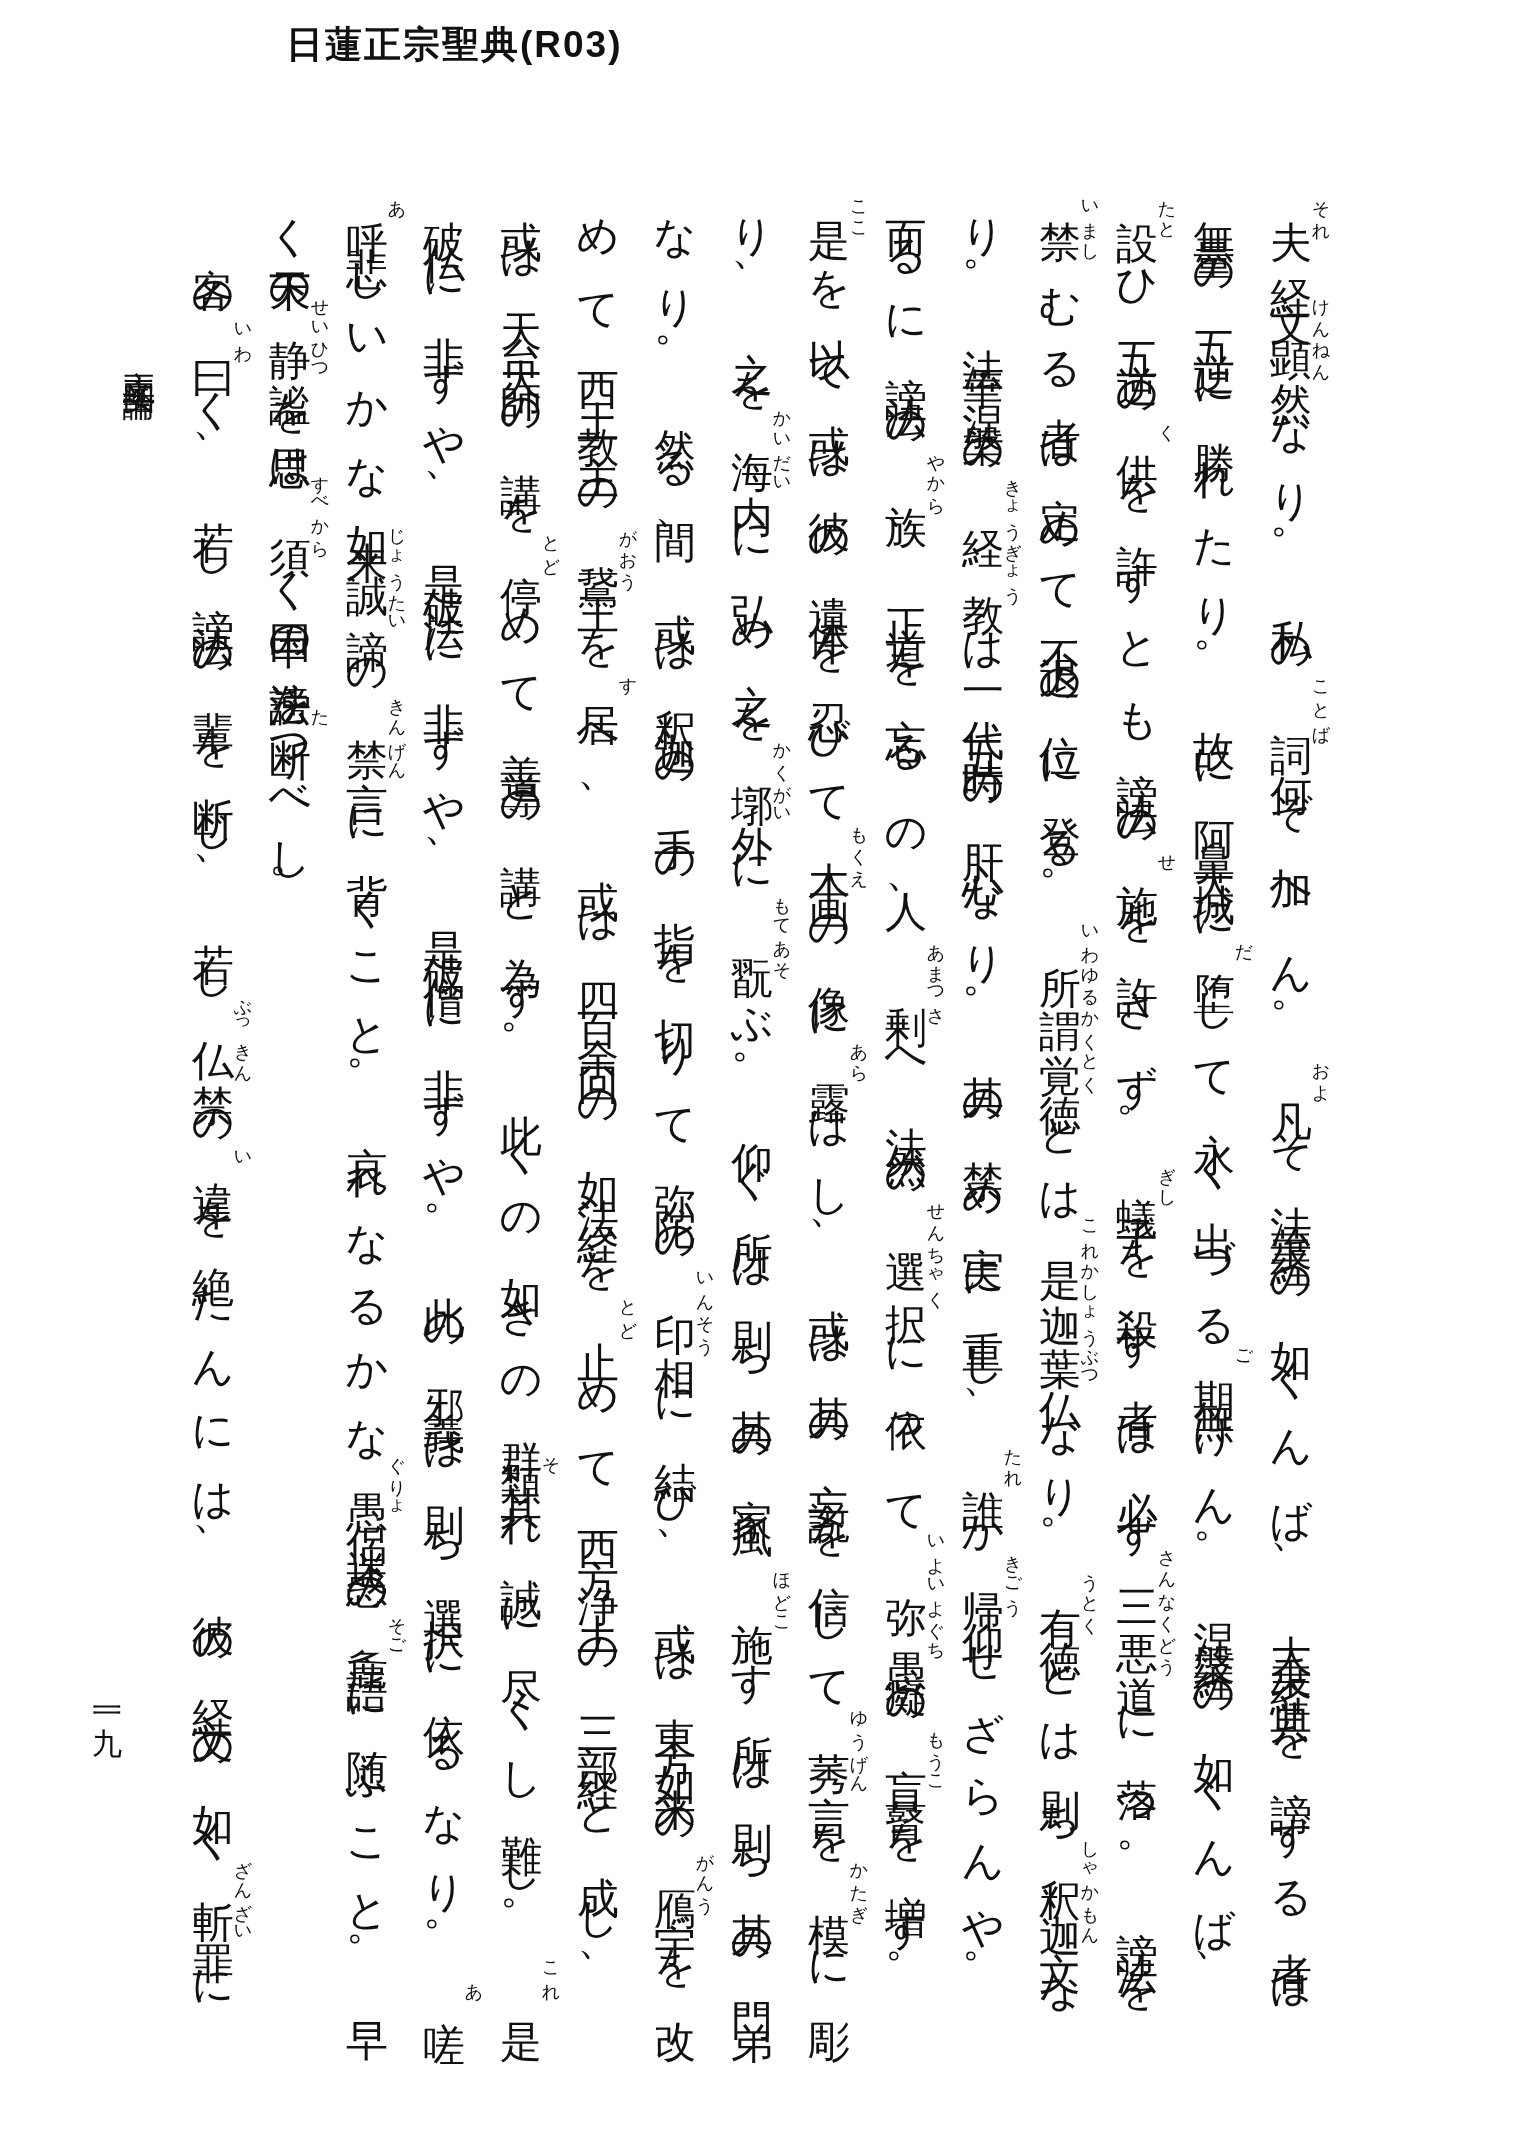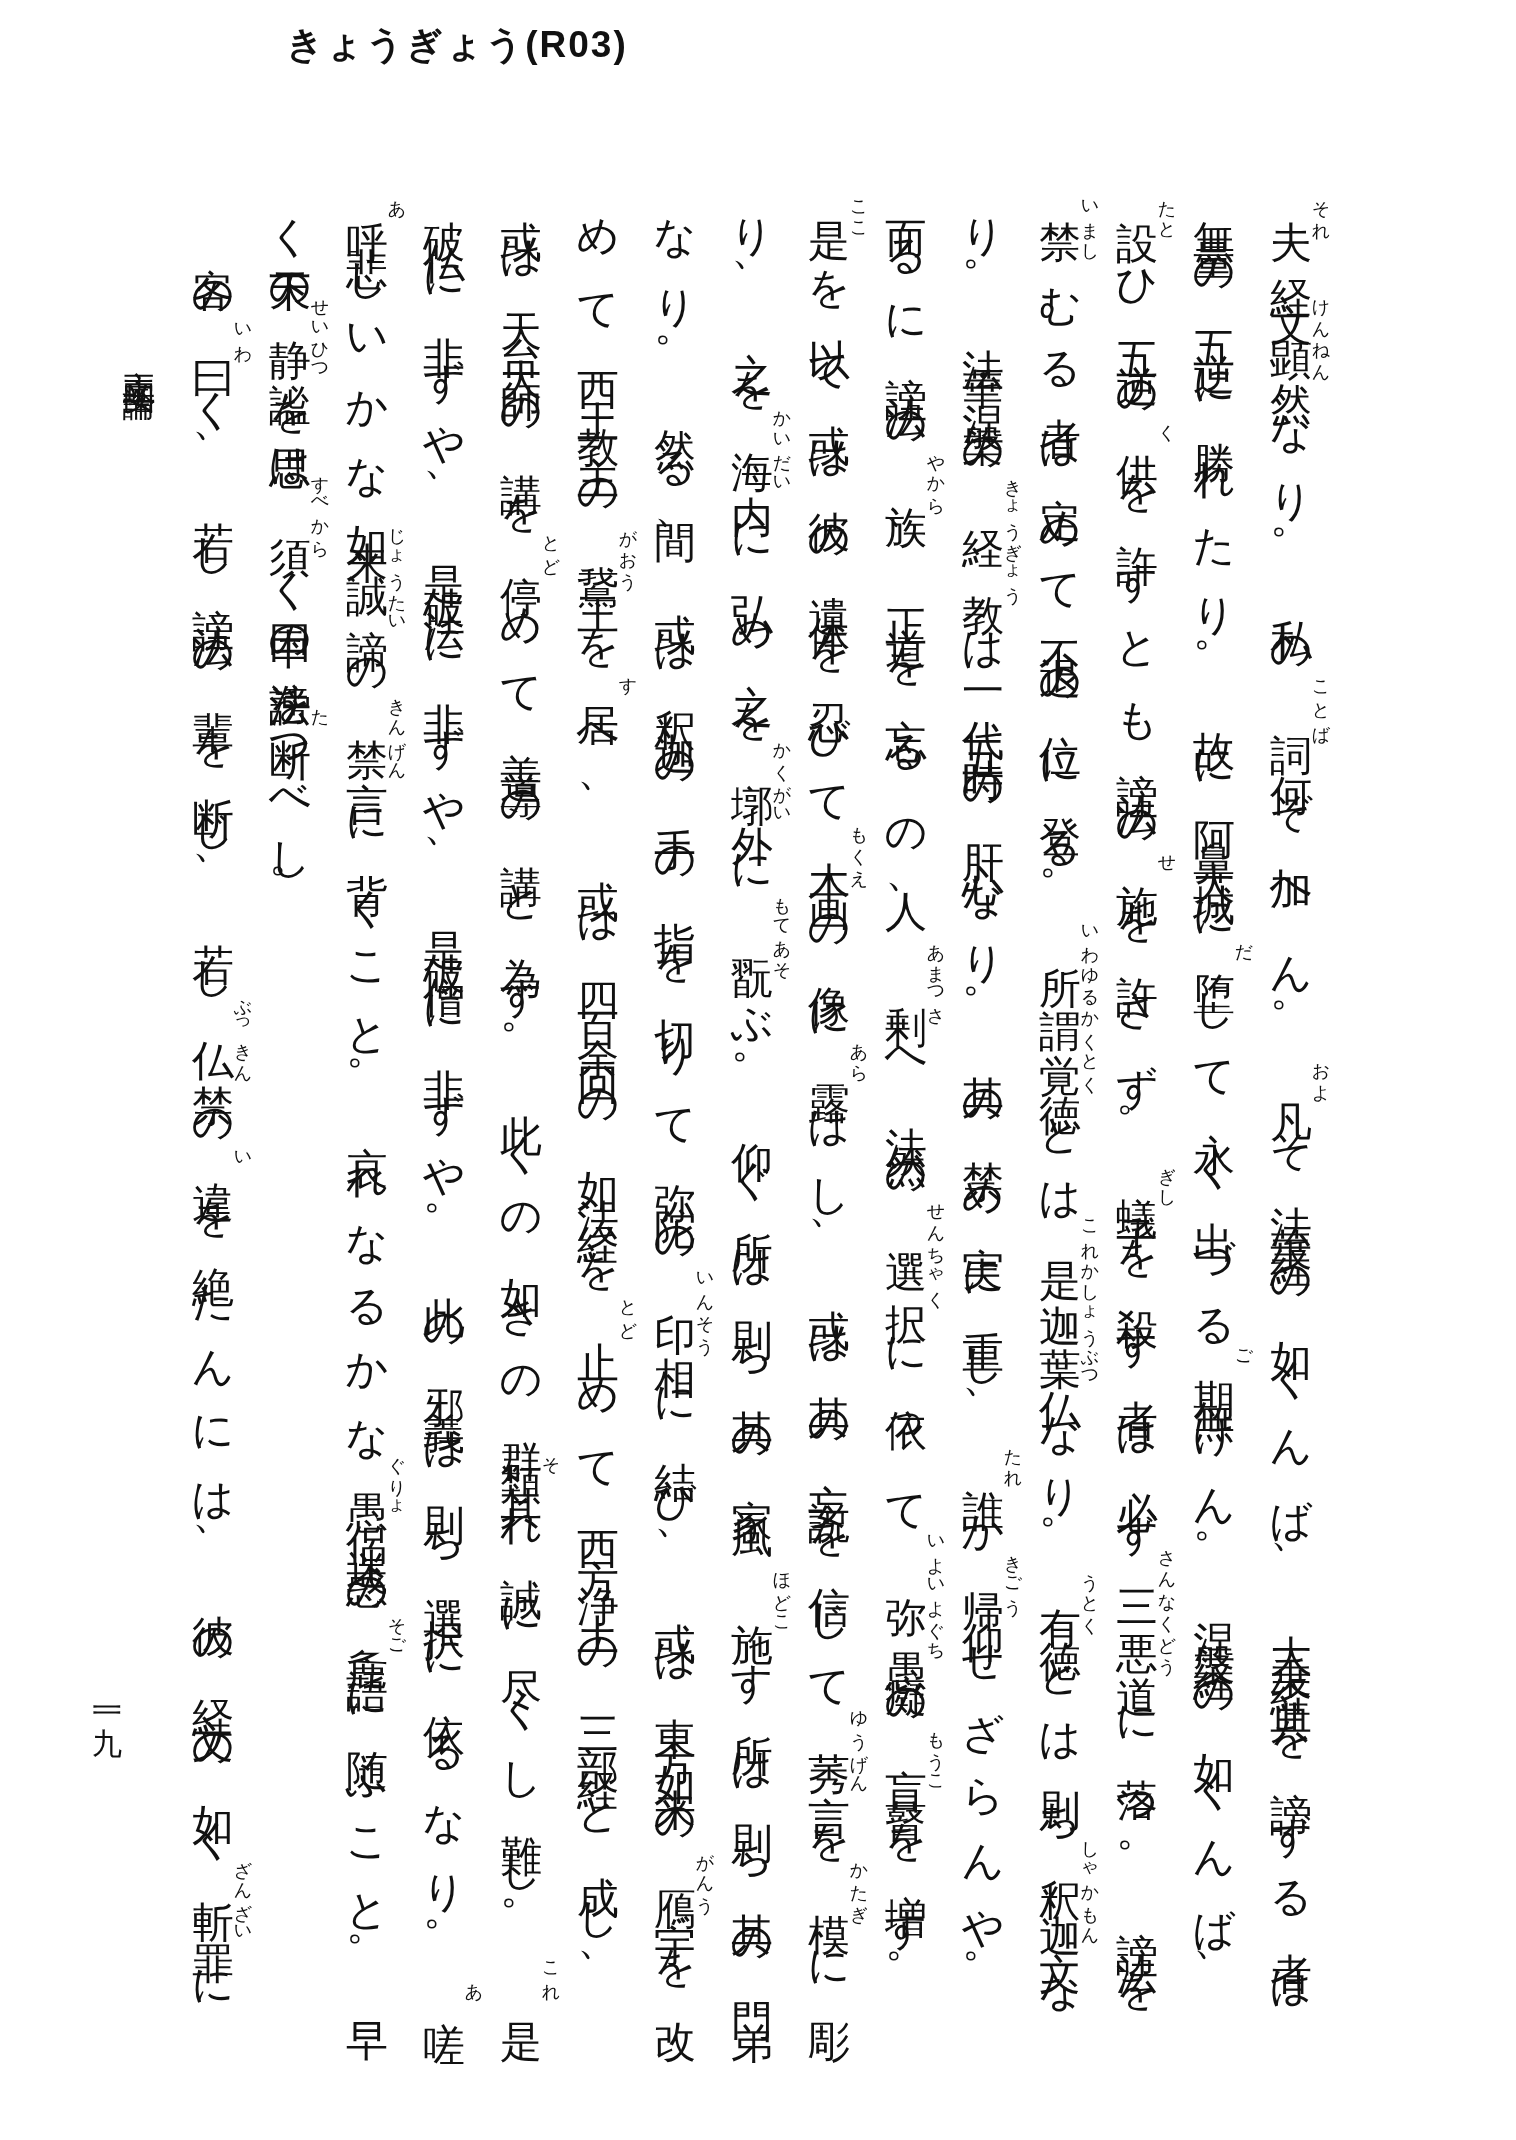--- a/index.html
+++ b/index.html
@@ -66,21 +66,21 @@
     font-size:30px;
     letter-spacing:6px;
     white-space:nowrap;
   }
 </style>
 </head>
 <body>
 
 <div class="page">
 
-  <div class="header-title">きょうぎょう(R03)</div>
+  <div class="header-title">日蓮正宗聖典(R03)</div>
 
   <div class="doc-body" id="doc-body">
       <div class="text-column"><ruby>夫<rt>それ</rt></ruby>経文<ruby>顕然<rt>けんねん</rt></ruby>なり。私の<ruby>詞<rt>ことば</rt></ruby>何ぞ加へん。<ruby>凡<rt>およ</rt></ruby>そ法華経の如くんば、大乗経典を謗ずる者は</div>
       <div class="text-column">無量の五逆に勝れたり。故に阿鼻大城に<ruby>堕<rt>だ</rt></ruby>して永く出づる<ruby>期<rt>ご</rt></ruby>無けん。涅槃経の如くんば、</div>
       <div class="text-column"><ruby>設<rt>たと</rt></ruby>ひ五逆の<ruby>供<rt>く</rt></ruby>を許すとも謗法の<ruby>施<rt>せ</rt></ruby>を許さず。<ruby>蟻子<rt>ぎし</rt></ruby>を殺す者は必ず<ruby>三悪道<rt>さんなくどう</rt></ruby>に落つ。謗法を</div>
       <div class="text-column"><ruby>禁<rt>いまし</rt></ruby>むる者は定めて不退の位に登る。<ruby>所謂覚徳<rt>いわゆるかくとく</rt></ruby>とは<ruby>是迦葉仏<rt>これかしょうぶつ</rt></ruby>なり。<ruby>有徳<rt>うとく</rt></ruby>とは則ち<ruby>釈迦文<rt>しゃかもん</rt></ruby>な</div>
       <div class="text-column">り。法華・涅槃の<ruby>経教<rt>きょうぎょう</rt></ruby>は一代五時の肝心なり。其の禁め実に重し、<ruby>誰<rt>たれ</rt></ruby>か<ruby>帰仰<rt>きごう</rt></ruby>せざらんや。</div>
       <div class="text-column">而るに謗法の<ruby>族<rt>やから</rt></ruby>、正道を忘るゝの人、<ruby>剰<rt>あまつさ</rt></ruby>へ法然の<ruby>選択<rt>せんちゃく</rt></ruby>に依って<ruby>弥<rt>いよいよ</rt></ruby><ruby>愚癡<rt>ぐち</rt></ruby>の<ruby>盲瞽<rt>もうこ</rt></ruby>を増す。</div>
       <div class="text-column"><ruby>是<rt>ここ</rt></ruby>を以て或は彼の遺体を忍びて<ruby>木画<rt>もくえ</rt></ruby>の像に<ruby>露<rt>あら</rt></ruby>はし、或は其の妄説を信じて<ruby>莠言<rt>ゆうげん</rt></ruby>を<ruby>模<rt>かたぎ</rt></ruby>に彫</div>
       <div class="text-column">り、之を<ruby>海内<rt>かいだい</rt></ruby>に弘め之を<ruby>墎外<rt>かくがい</rt></ruby>に<ruby>翫<rt>もてあそ</rt></ruby>ぶ。仰ぐ所は則ち其の家風、<ruby>施<rt>ほどこ</rt></ruby>す所は則ち其の門弟</div>

